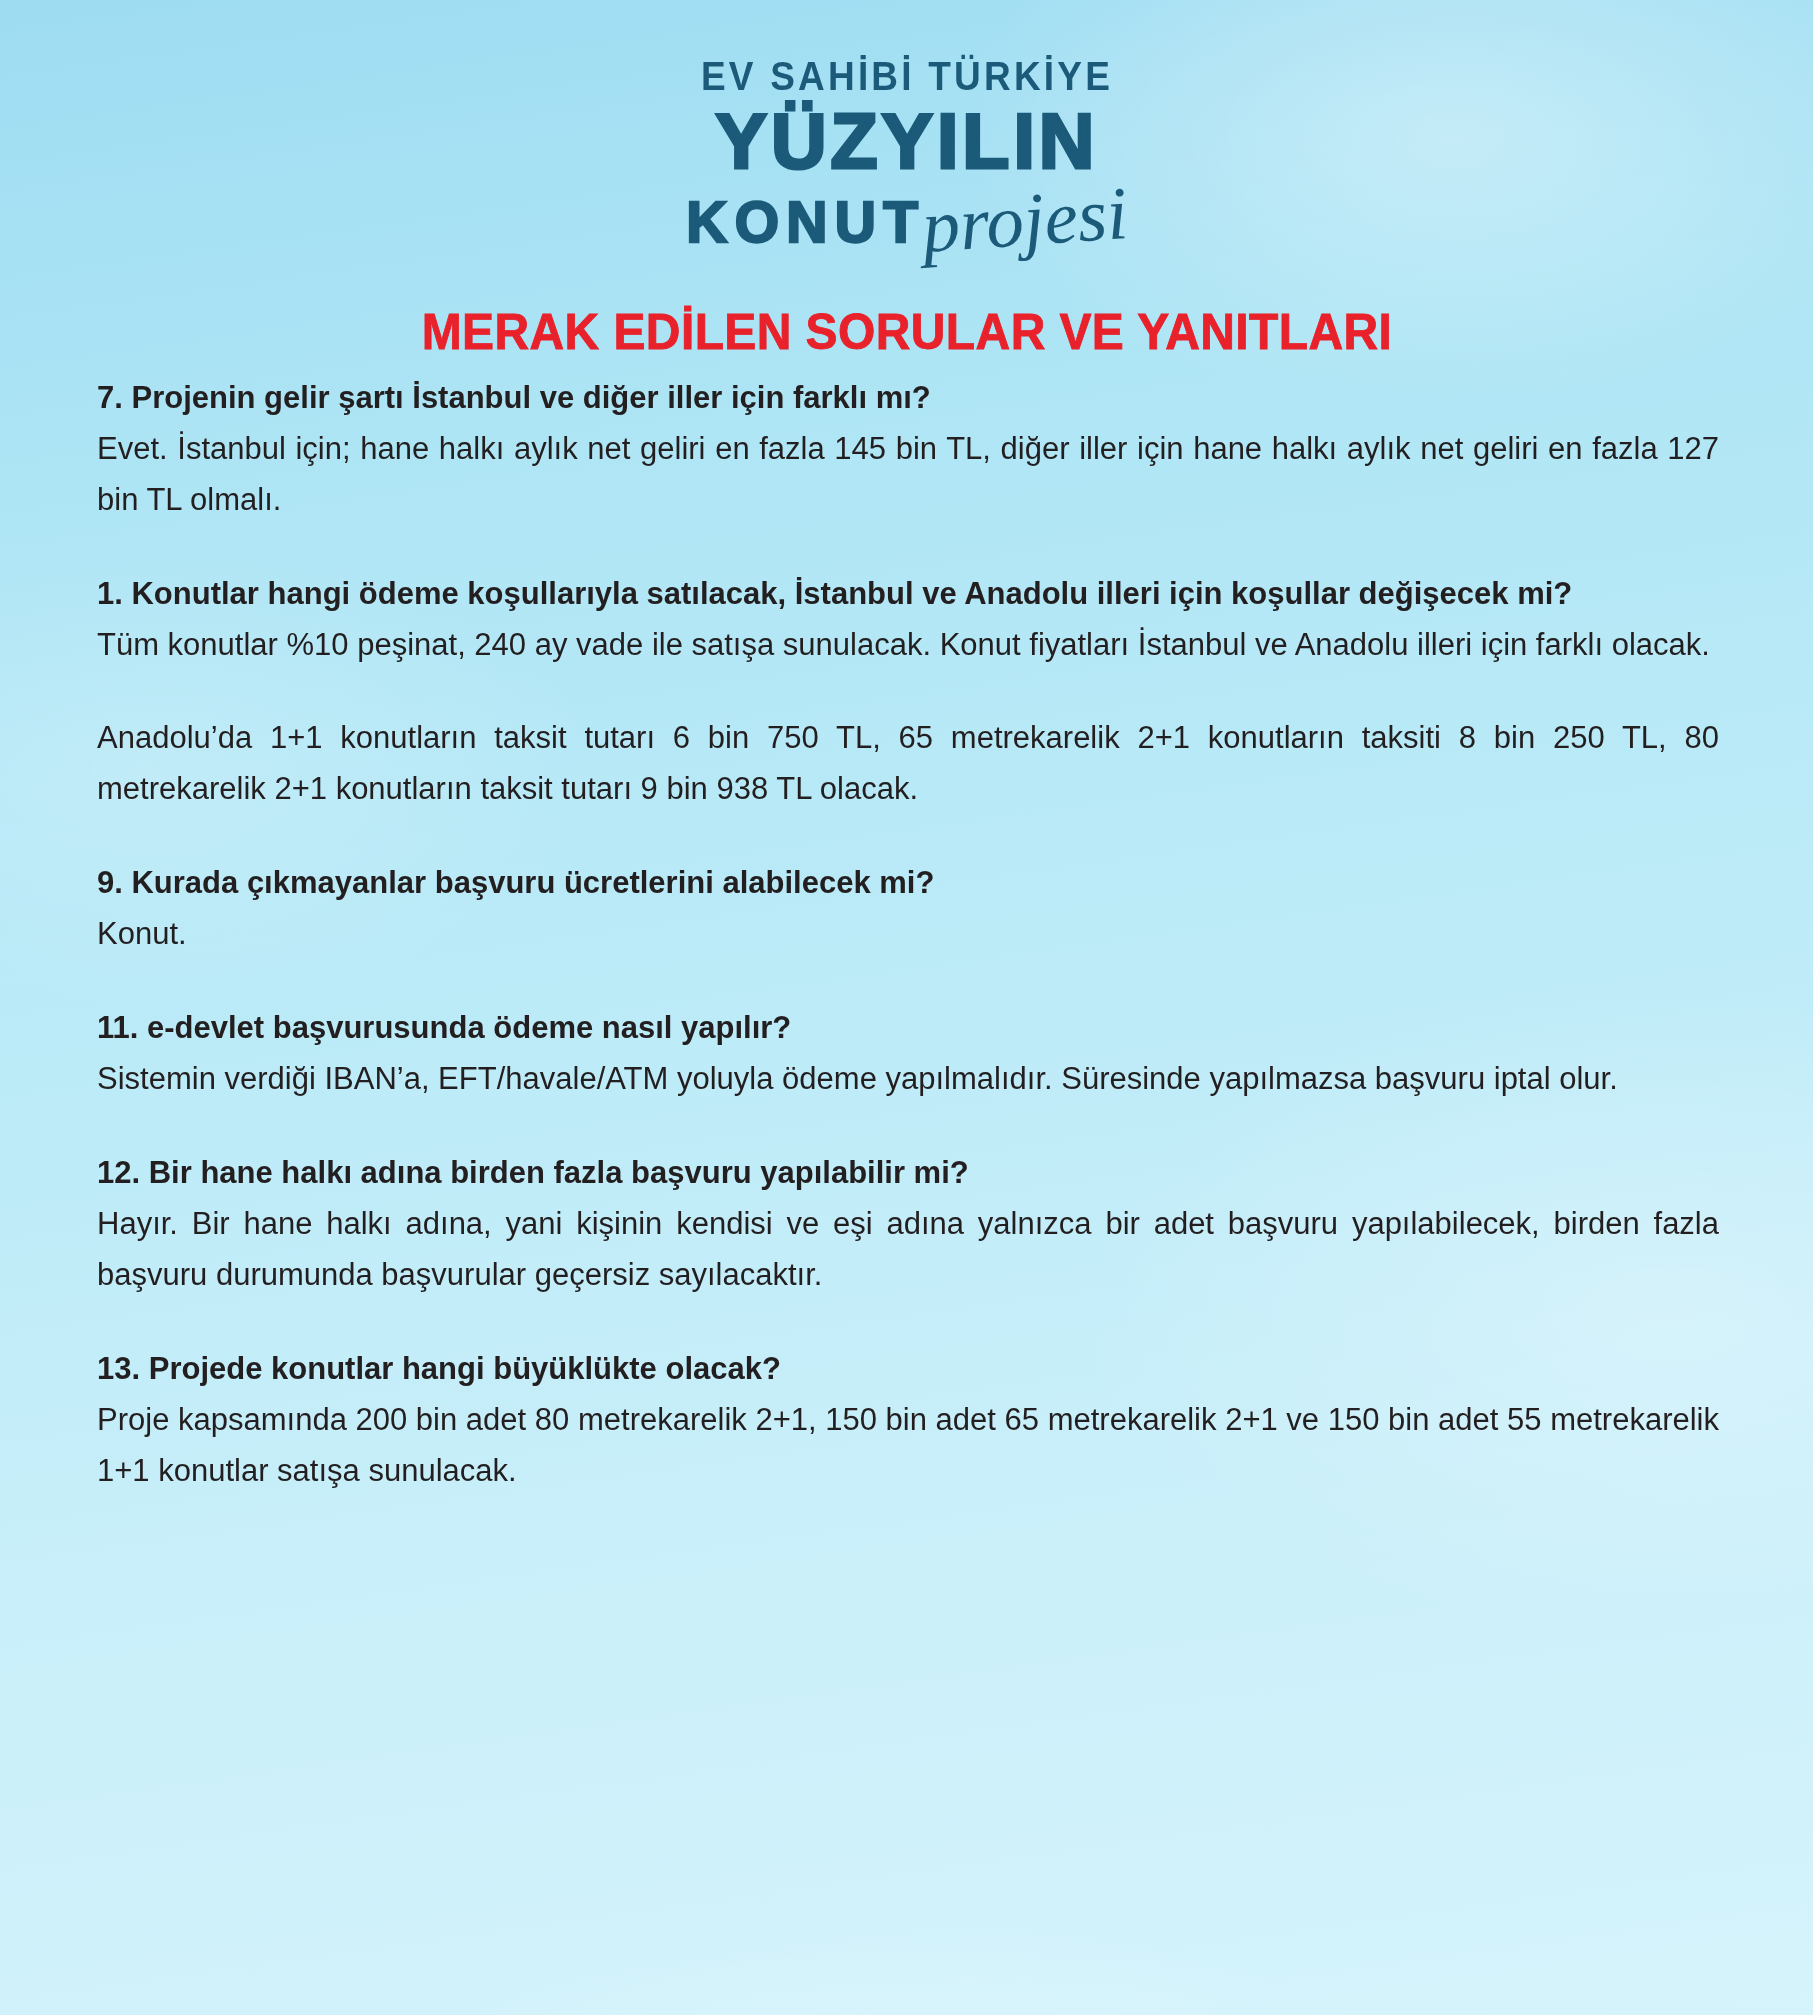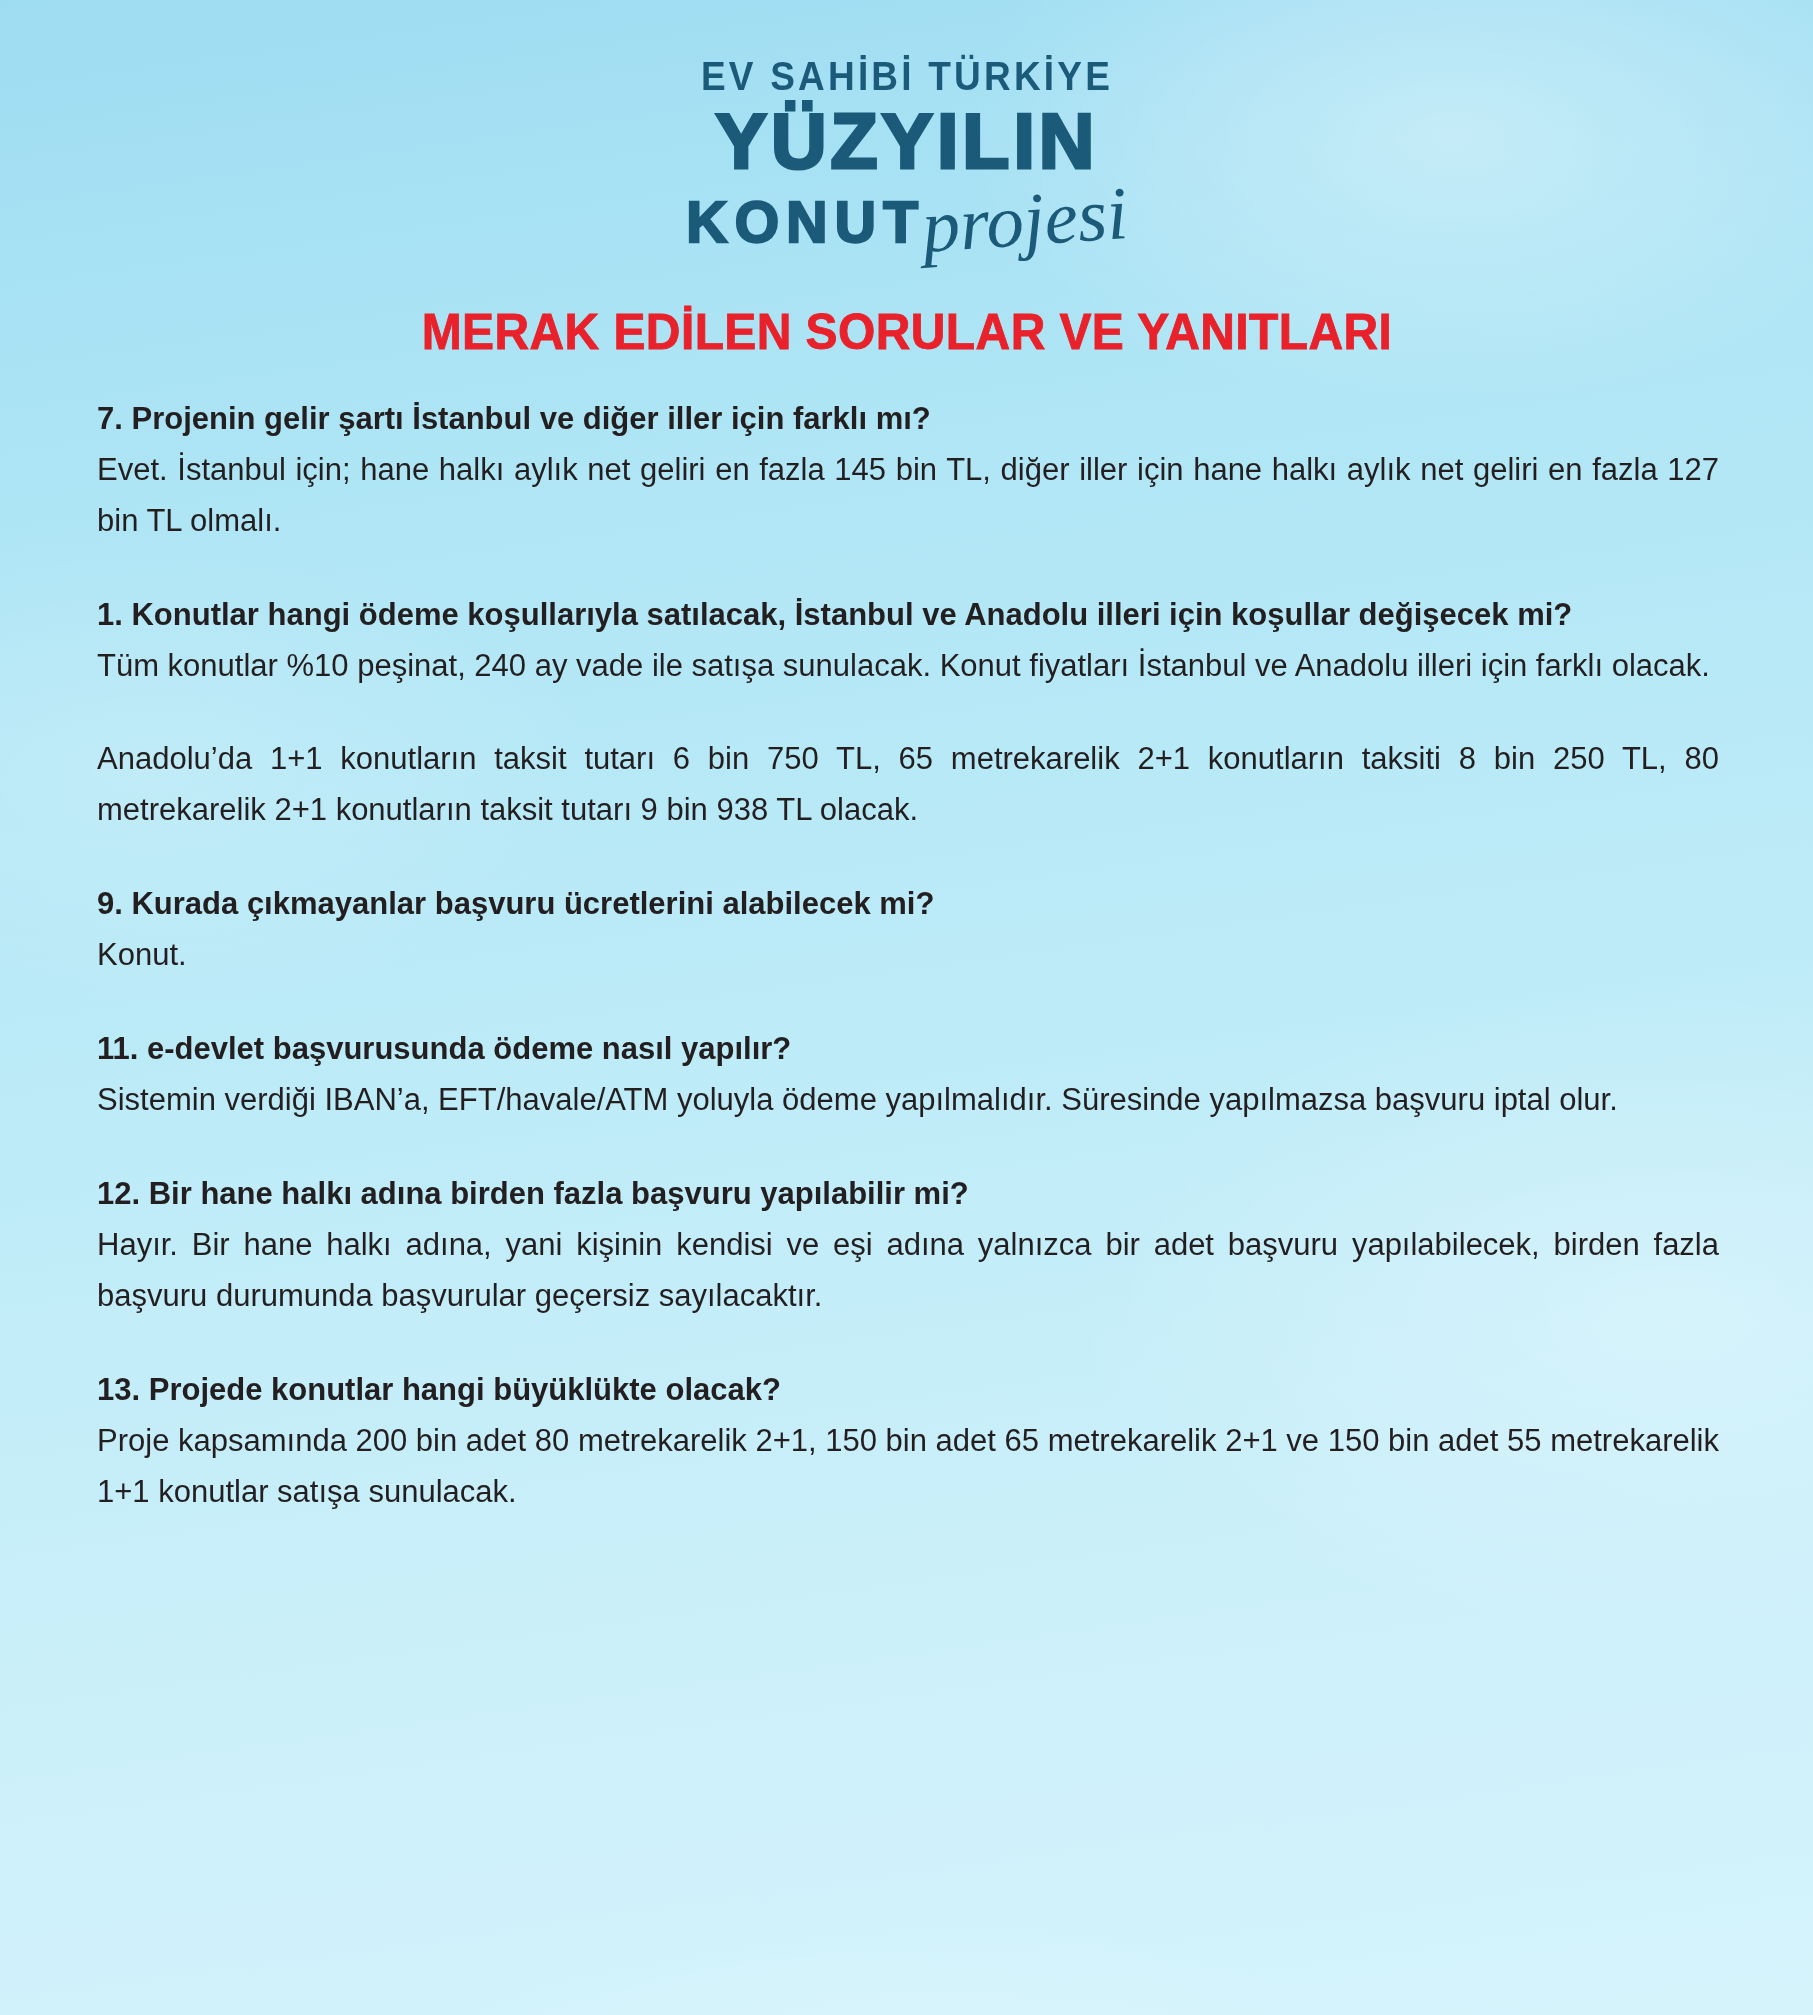--- a/index.html
+++ b/index.html
@@ -41,21 +41,21 @@
   
   .page-title {
     position: absolute; top: 303px; left: 0; width: 100%;
     text-align: center; color: #e8212b; font-weight: bold; font-size: 48px;
     letter-spacing: 0.4px; -webkit-text-stroke: 0.8px #e8212b;
     transform: scaleY(1.05); transform-origin: top center;
   }
 
   
   .faq {
-    position: absolute; top: 393px; left: 97px; width: 1622px;
+    position: absolute; top: 372px; left: 97px; width: 1622px;
     color: #231f20; font-size: 31px; line-height: 51px; letter-spacing: 0;
   }
   .qa { margin: 0 0 43px 0; }
   .qa p { margin: 0; text-align: justify; }
   .question { font-weight: bold; }
   .answer + .answer { margin-top: 42px !important; }
 </style>
 </head>
 <body>
 

